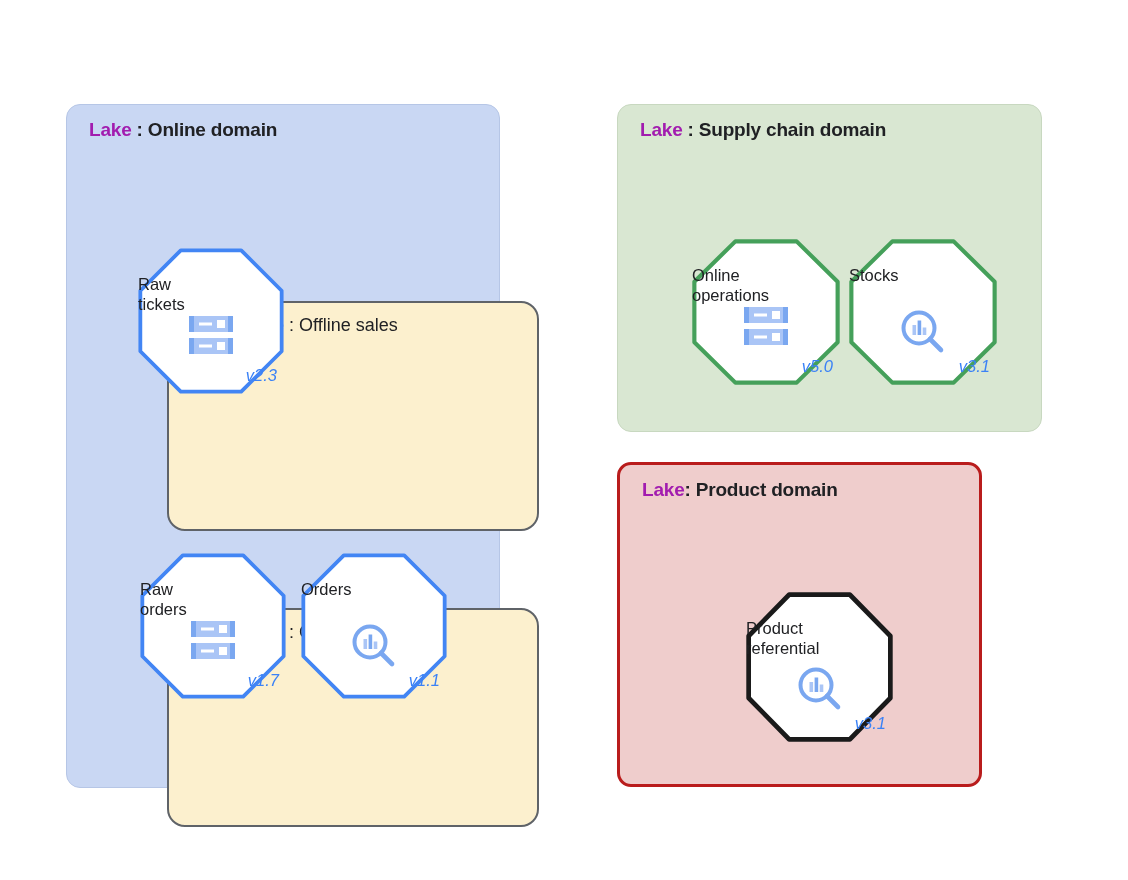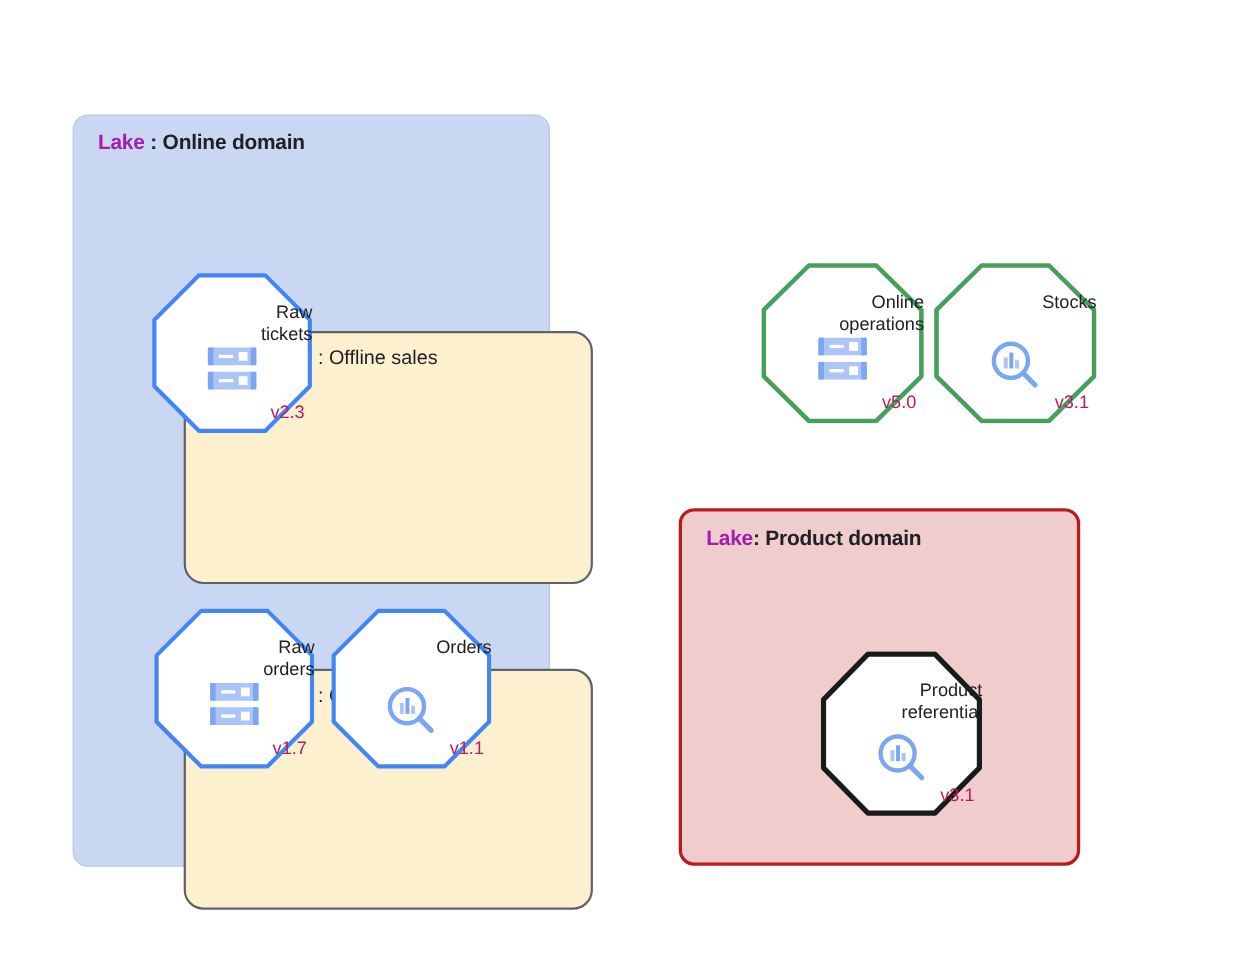--- a/index.html
+++ b/index.html
@@ -102,34 +102,35 @@
     inset: 0;
     width: 100%;
     height: 100%;
     display: block;
   }
   .node-label {
     position: absolute;
     left: 0;
     right: 0;
     top: 26px;
-    text-align: right;
+    text-align: left;
     font-size: 16.5px;
     line-height: 1.22;
     color: #202124;
     white-space: pre-line;
     pointer-events: none;
   }
   .node-version {
     position: absolute;
     right: 7px;
     bottom: 9px;
     font-size: 16.5px;
-    color: #be185d;
+    color: #3b82f6;
     pointer-events: none;
+    font-style: italic;
   }
   .node-icon {
     position: absolute;
     left: 50%;
     transform: translateX(-50%);
     bottom: 38px;
     width: 46px;
     height: 42px;
     pointer-events: none;
   }
@@ -156,20 +157,24 @@
 
     <div class="zone" id="zone-offline">
       <div class="zone-title"><span class="zone-kw">Data zone</span><span> : </span><span>Offline sales</span></div>
     </div>
 
     <div class="zone" id="zone-online">
       <div class="zone-title"><span class="zone-kw">Data zone</span><span> : </span><span>Online sales</span></div>
     </div>
   </div>
 
+  <div class="lake" id="lake-supply">
+    <div class="lake-title"><span class="lake-kw">Lake</span><span> : </span><span>Supply chain domain</span></div>
+
+  </div>
 
   <div class="lake" id="lake-product">
     <div class="lake-title"><span class="lake-kw">Lake</span><span>: </span><span>Product domain</span></div>
 
   </div>
 
   <div class="node" id="node-raw-tickets">
     <svg viewBox="0 0 100 100" preserveAspectRatio="none" aria-hidden="true">
       <polygon points="29.3,1.6 70.7,1.6 98.4,29.3 98.4,70.7 70.7,98.4 29.3,98.4 1.6,70.7 1.6,29.3" fill="#ffffff" stroke="#4285f4" stroke-width="2.6" stroke-linejoin="round"></polygon>
     </svg>

